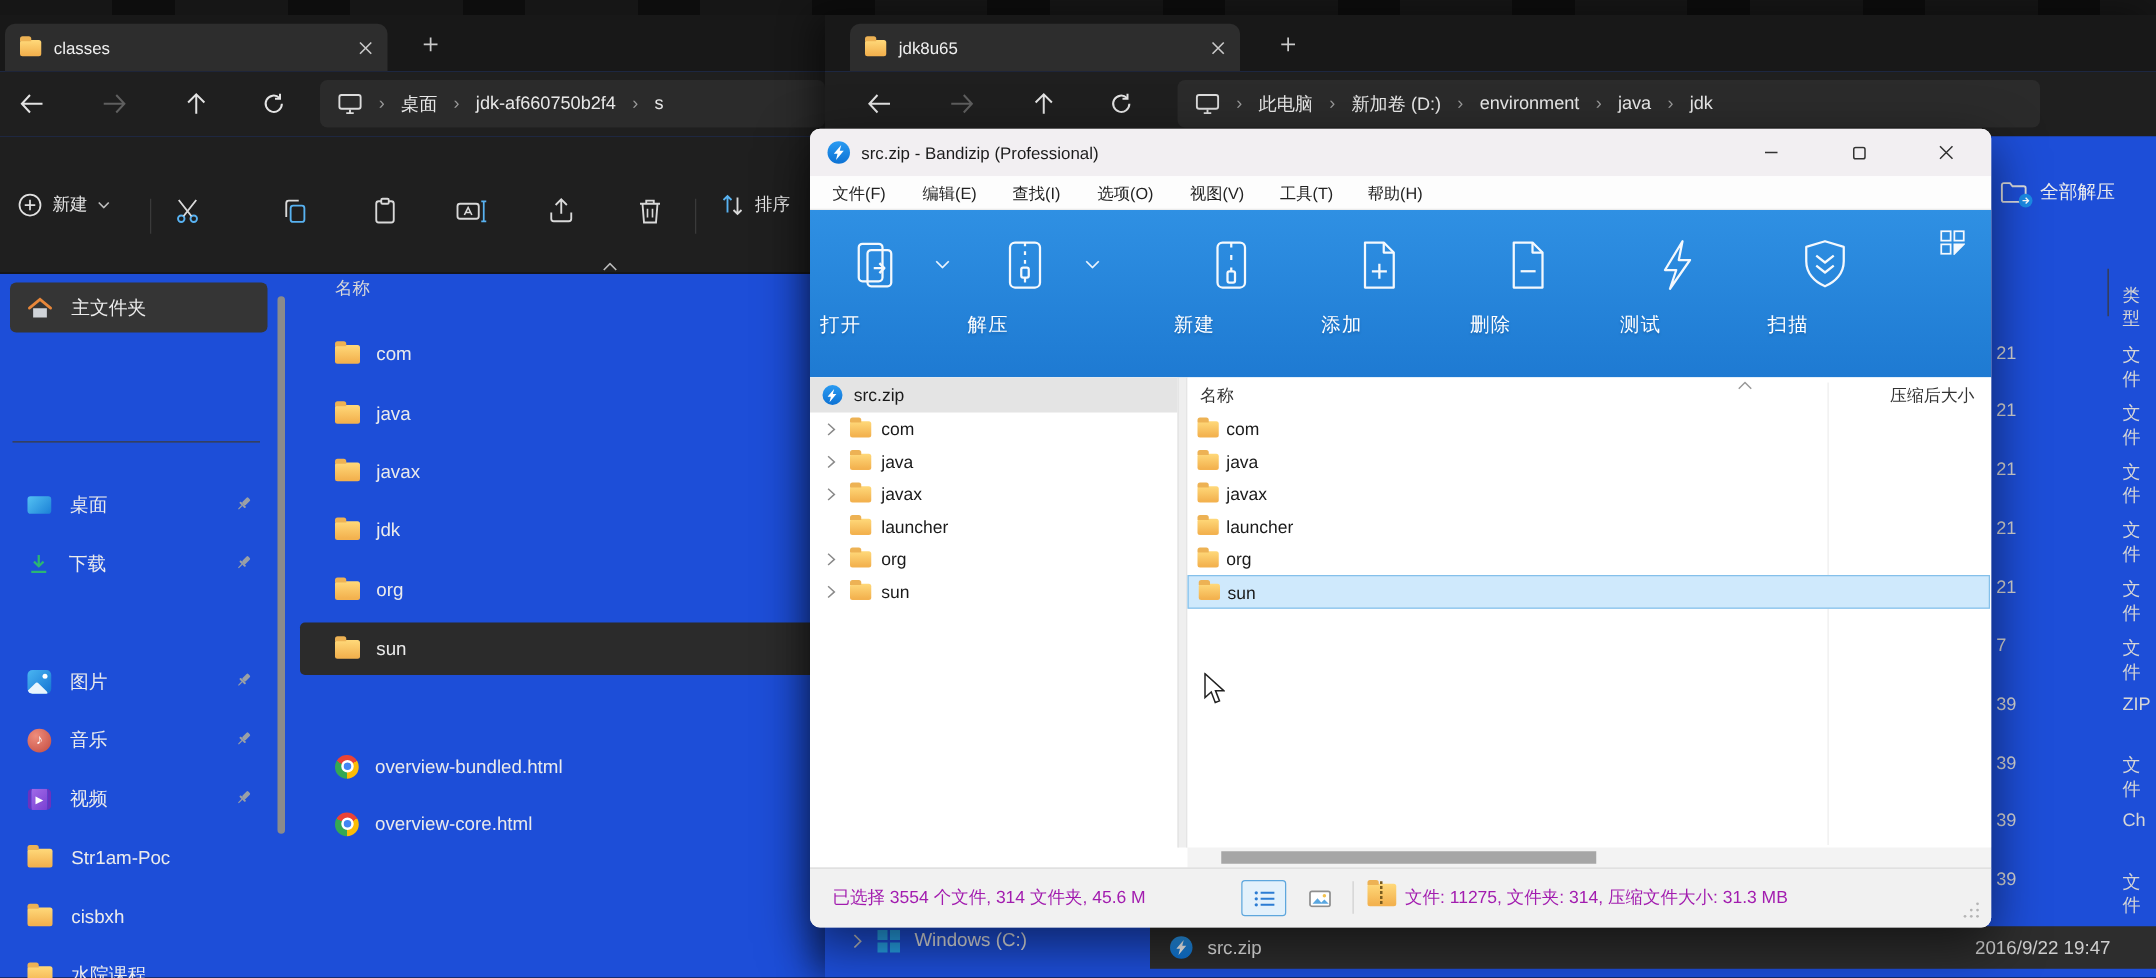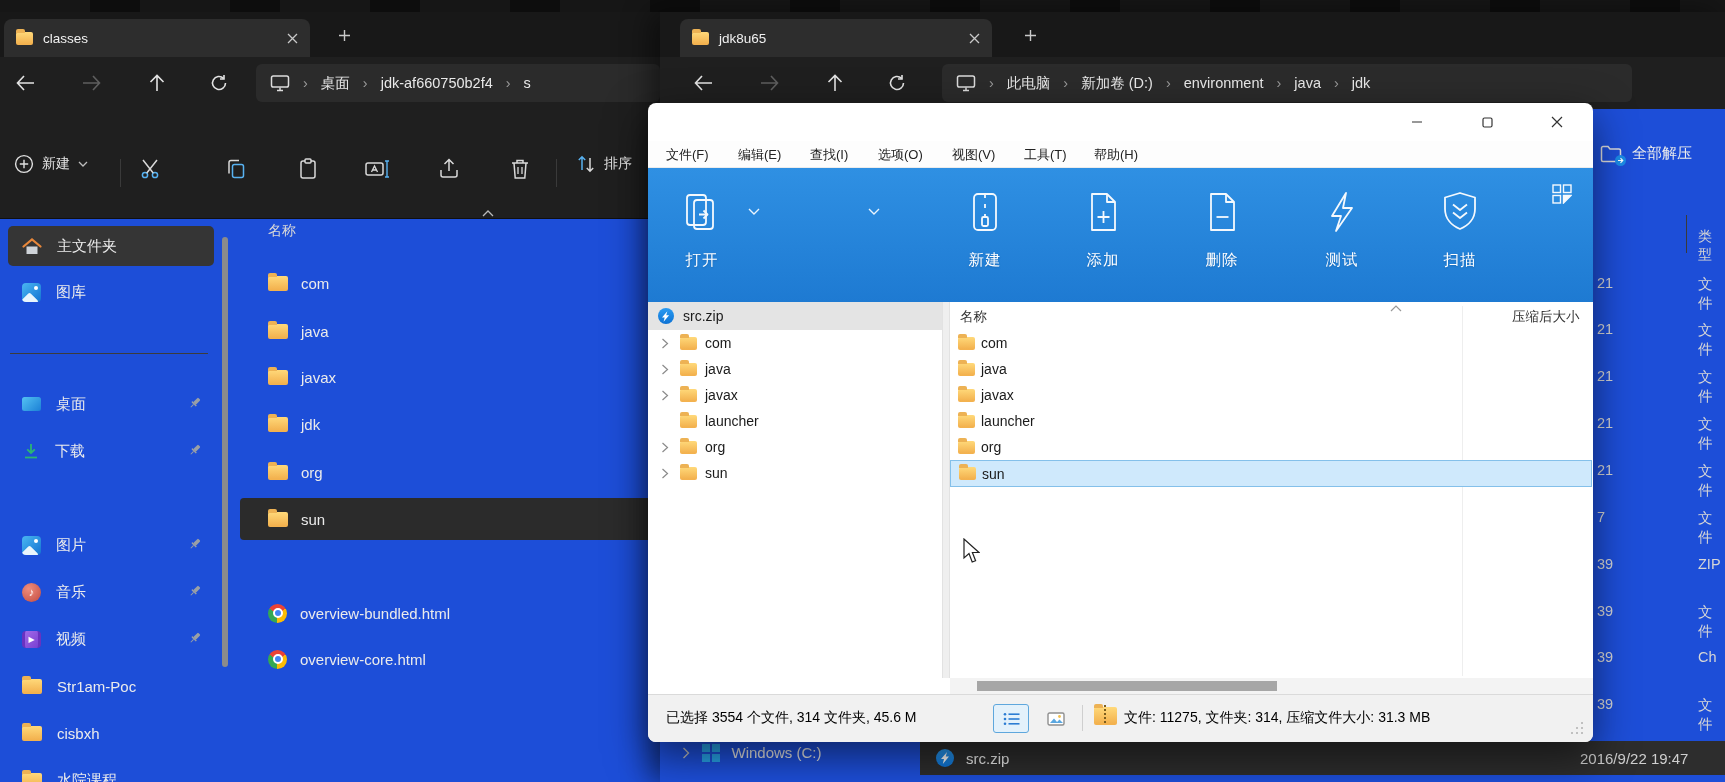--- a/index.html
+++ b/index.html
@@ -46,21 +46,21 @@
   #bz{position:absolute;left:648px;top:103px;width:945px;height:639px;background:#fff;
       border-radius:8px;box-shadow:0 14px 42px rgba(0,0,0,.55);overflow:hidden;color:#1b1b1b;}
   #bz-title{position:absolute;left:0;top:0;right:0;height:38px;background:#f2eff2;
       display:flex;align-items:center;gap:9px;padding:0 14px;font-size:13.5px;color:#1c1c1c;}
   .wctl{position:absolute;top:0;width:46px;height:38px;display:flex;align-items:center;justify-content:center;}
   #bz-menu{position:absolute;left:0;top:38px;right:0;height:27px;background:#fdfdfd;
       border-bottom:1px solid #ececec;}
   .mitem{position:absolute;top:0;height:27px;line-height:27px;font-size:13px;color:#222;padding:0 6px;}
   #bz-toolbar{position:absolute;left:0;top:65px;right:0;height:134px;
       background:linear-gradient(180deg,#2f90e3 0%,#1e7ad2 100%);}
-  .bztool{position:absolute;top:21px;width:92px;text-align:center;color:#fff;}
+  .bztool{position:absolute;top:21px;width:92px;text-align:left;color:#fff;}
   .bztool svg{margin:0 auto;}
   .bztlabel{display:block;margin-top:15px;font-size:15.5px;letter-spacing:1px;
       text-shadow:0 1px 2px rgba(0,40,90,.25);}
   .bzchev{position:absolute;top:40px;}
   #bz-main{position:absolute;left:0;top:199px;width:945px;height:376px;background:#fff;}
   #bz-tree{position:absolute;left:0;top:0;width:294px;height:376px;background:#fff;font-size:14px;}
   .trow{position:absolute;left:0;width:294px;height:26px;display:flex;align-items:center;gap:8px;
         color:#1a1a1a;}
   .trow .tchev{width:14px;margin-left:10px;flex:none;}
   .trow.root{height:28px;background:#e4e4e4;gap:9px;padding-left:10px;}
@@ -68,21 +68,21 @@
         border-left:1px solid #e2e2e2;border-right:1px solid #e2e2e2;}
   #bz-list{position:absolute;left:302px;top:0;width:643px;height:376px;background:#fff;font-size:14px;}
   .lhead{position:absolute;left:0;top:0;width:643px;height:28px;color:#333;font-size:13.5px;}
   .bzrow{position:absolute;left:0;width:642px;height:26px;display:flex;align-items:center;gap:6px;
         padding-left:8px;color:#1a1a1a;}
   .bzrow.sel{background:#cfe9fc;border:1px solid #84c0ea;height:27px;}
   .colsep{position:absolute;top:4px;width:1px;height:370px;background:#eeeeee;}
   #bz-hscroll{position:absolute;left:302px;top:575px;width:643px;height:16px;background:#f3f3f3;}
   #bz-hthumb{position:absolute;left:27px;top:3px;width:300px;height:10px;background:#a6a6a6;}
   #bz-status{position:absolute;left:0;top:591px;width:945px;height:48px;background:#f1f1f1;
-      border-top:1px solid #dadada;font-size:14px;color:#000000;}
+      border-top:1px solid #dadada;font-size:14px;color:#a21caf;}
   .stbtn{position:absolute;top:9px;height:29px;border-radius:3px;display:flex;align-items:center;justify-content:center;}
   
   #ex2{box-shadow:-10px 0 26px rgba(0,0,0,.45);}
   .peekrow{position:absolute;left:0;width:132px;height:30px;color:#d6d6d6;font-size:14.5px;}
   .zipline{position:absolute;left:10px;top:-2px;width:2px;height:19px;
       background:repeating-linear-gradient(180deg,#7a5c1e 0 2px,transparent 2px 4px);}
   .winlogo{display:inline-grid;grid-template-columns:8px 8px;grid-template-rows:8px 8px;gap:1.5px;flex:none;}
   .winlogo i{background:#27a3e9;}
   #cursor{position:absolute;left:962px;top:538px;z-index:50;}
   .ic-desk{width:19px;height:14px;border-radius:2.5px;background:linear-gradient(135deg,#54c2f3,#1b80d6);flex:none;}
@@ -216,24 +216,20 @@
     </div>
   </div>
 
   <div class="sbitem sel" style="top:214px;">
     <svg width="20" height="19" viewBox="0 0 20 19">
         <path d="M4.5 9.5V17h11V9.5" fill="#cfd3d8"></path>
         <path d="M1.5 9.5L10 2.5l8.5 7" fill="none" stroke="#e8873a" stroke-width="2.2" stroke-linecap="round"></path>
       </svg>
     <span>主文件夹</span>
   </div>
-  <div class="sbitem" style="top:260px;">
-    <span class="ic-pic"></span>
-    <span>图库</span>
-  </div>
   <div class="abs" style="left:10px;top:341px;width:198px;height:1px;background:#3c3c3c;"></div>
   <div class="sbitem" style="top:372px;">
     <span class="ic-desk"></span>
     <span>桌面</span>
     <svg class="pin" width="14" height="14" viewBox="0 0 14 14">
         <g transform="rotate(45 7 7)" fill="#9aa0a6">
           <rect x="5.2" y="1" width="3.6" height="6.5" rx="1"></rect>
           <rect x="3.8" y="7.4" width="6.4" height="1.6" rx=".8"></rect>
           <rect x="6.55" y="9" width=".9" height="4"></rect>
         </g>
@@ -467,20 +463,28 @@
           <path d="M6 0L0 7h3l-1.2 5L8 4.5H4.8z" fill="#fff"></path>
         </svg>
       </span>
     <span>src.zip</span>
     <span class="abs" style="left:660px;color:#cfcfcf;">2016/9/22 19:47</span>
 
   </div>
 </div>
 
 <div id="bz">
+  <div id="bz-title">
+    <span class="bzic">
+      <svg width="9" height="12" viewBox="0 0 9 12">
+          <path d="M6 0L0 7h3l-1.2 5L8 4.5H4.8z" fill="#fff"></path>
+        </svg>
+      </span>
+    <span>src.zip - Bandizip (Professional)</span>
+  </div>
   <span class="wctl" style="left:746px;">
     <svg width="12" height="12" viewBox="0 0 12 12">
         <path d="M1 6h10" stroke="#333" stroke-width="1.2"></path>
       </svg>
     </span>
   <span class="wctl" style="left:816px;">
     <svg width="11" height="11" viewBox="0 0 11 11">
         <rect x="1" y="1" width="9" height="9" rx="1.5" stroke="#333" stroke-width="1.2" fill="none"></rect>
       </svg>
     </span>
@@ -505,20 +509,29 @@
       <svg width="46" height="46" viewBox="0 0 46 46" fill="none" stroke="#fff" stroke-width="1.8" stroke-linejoin="round" opacity=".95">
         <rect x="8" y="6" width="19" height="30" rx="3"></rect>
           <rect x="15" y="11" width="19" height="29" rx="3"></rect>
           <path d="M20 25.5h7.5M24.5 21.5l4 4-4 4"></path>
         </svg>
       <span class="bztlabel">打开</span>
     </div>
     <svg class="bzchev" style="left:100px;" width="12" height="7" viewBox="0 0 12 7">
         <path d="M1 1l5 5 5-5" stroke="#eaf4fd" stroke-width="1.4" fill="none"></path>
       </svg>
+    <div class="bztool" style="left:126px;">
+      <svg width="46" height="46" viewBox="0 0 46 46" fill="none" stroke="#fff" stroke-width="1.8" stroke-linejoin="round" opacity=".95">
+        <rect x="11" y="5" width="24" height="36" rx="4"></rect>
+          <path d="M23 5v3M23 12v3M23 19v3"></path>
+          <rect x="20" y="25" width="6" height="8" rx="1.5"></rect>
+          <path d="M23 33v4"></path>
+        </svg>
+      <span class="bztlabel">解压</span>
+    </div>
     <svg class="bzchev" style="left:220px;" width="12" height="7" viewBox="0 0 12 7">
         <path d="M1 1l5 5 5-5" stroke="#eaf4fd" stroke-width="1.4" fill="none"></path>
       </svg>
     <div class="bztool" style="left:291px;">
       <svg width="46" height="46" viewBox="0 0 46 46" fill="none" stroke="#fff" stroke-width="1.8" stroke-linejoin="round" opacity=".95">
         <rect x="12" y="5" width="22" height="36" rx="4"></rect>
           <path d="M23 5v4M23 15v4M23 25v3"></path>
           <rect x="20" y="28" width="6" height="9" rx="1.5"></rect>
         </svg>
       <span class="bztlabel">新建</span>

